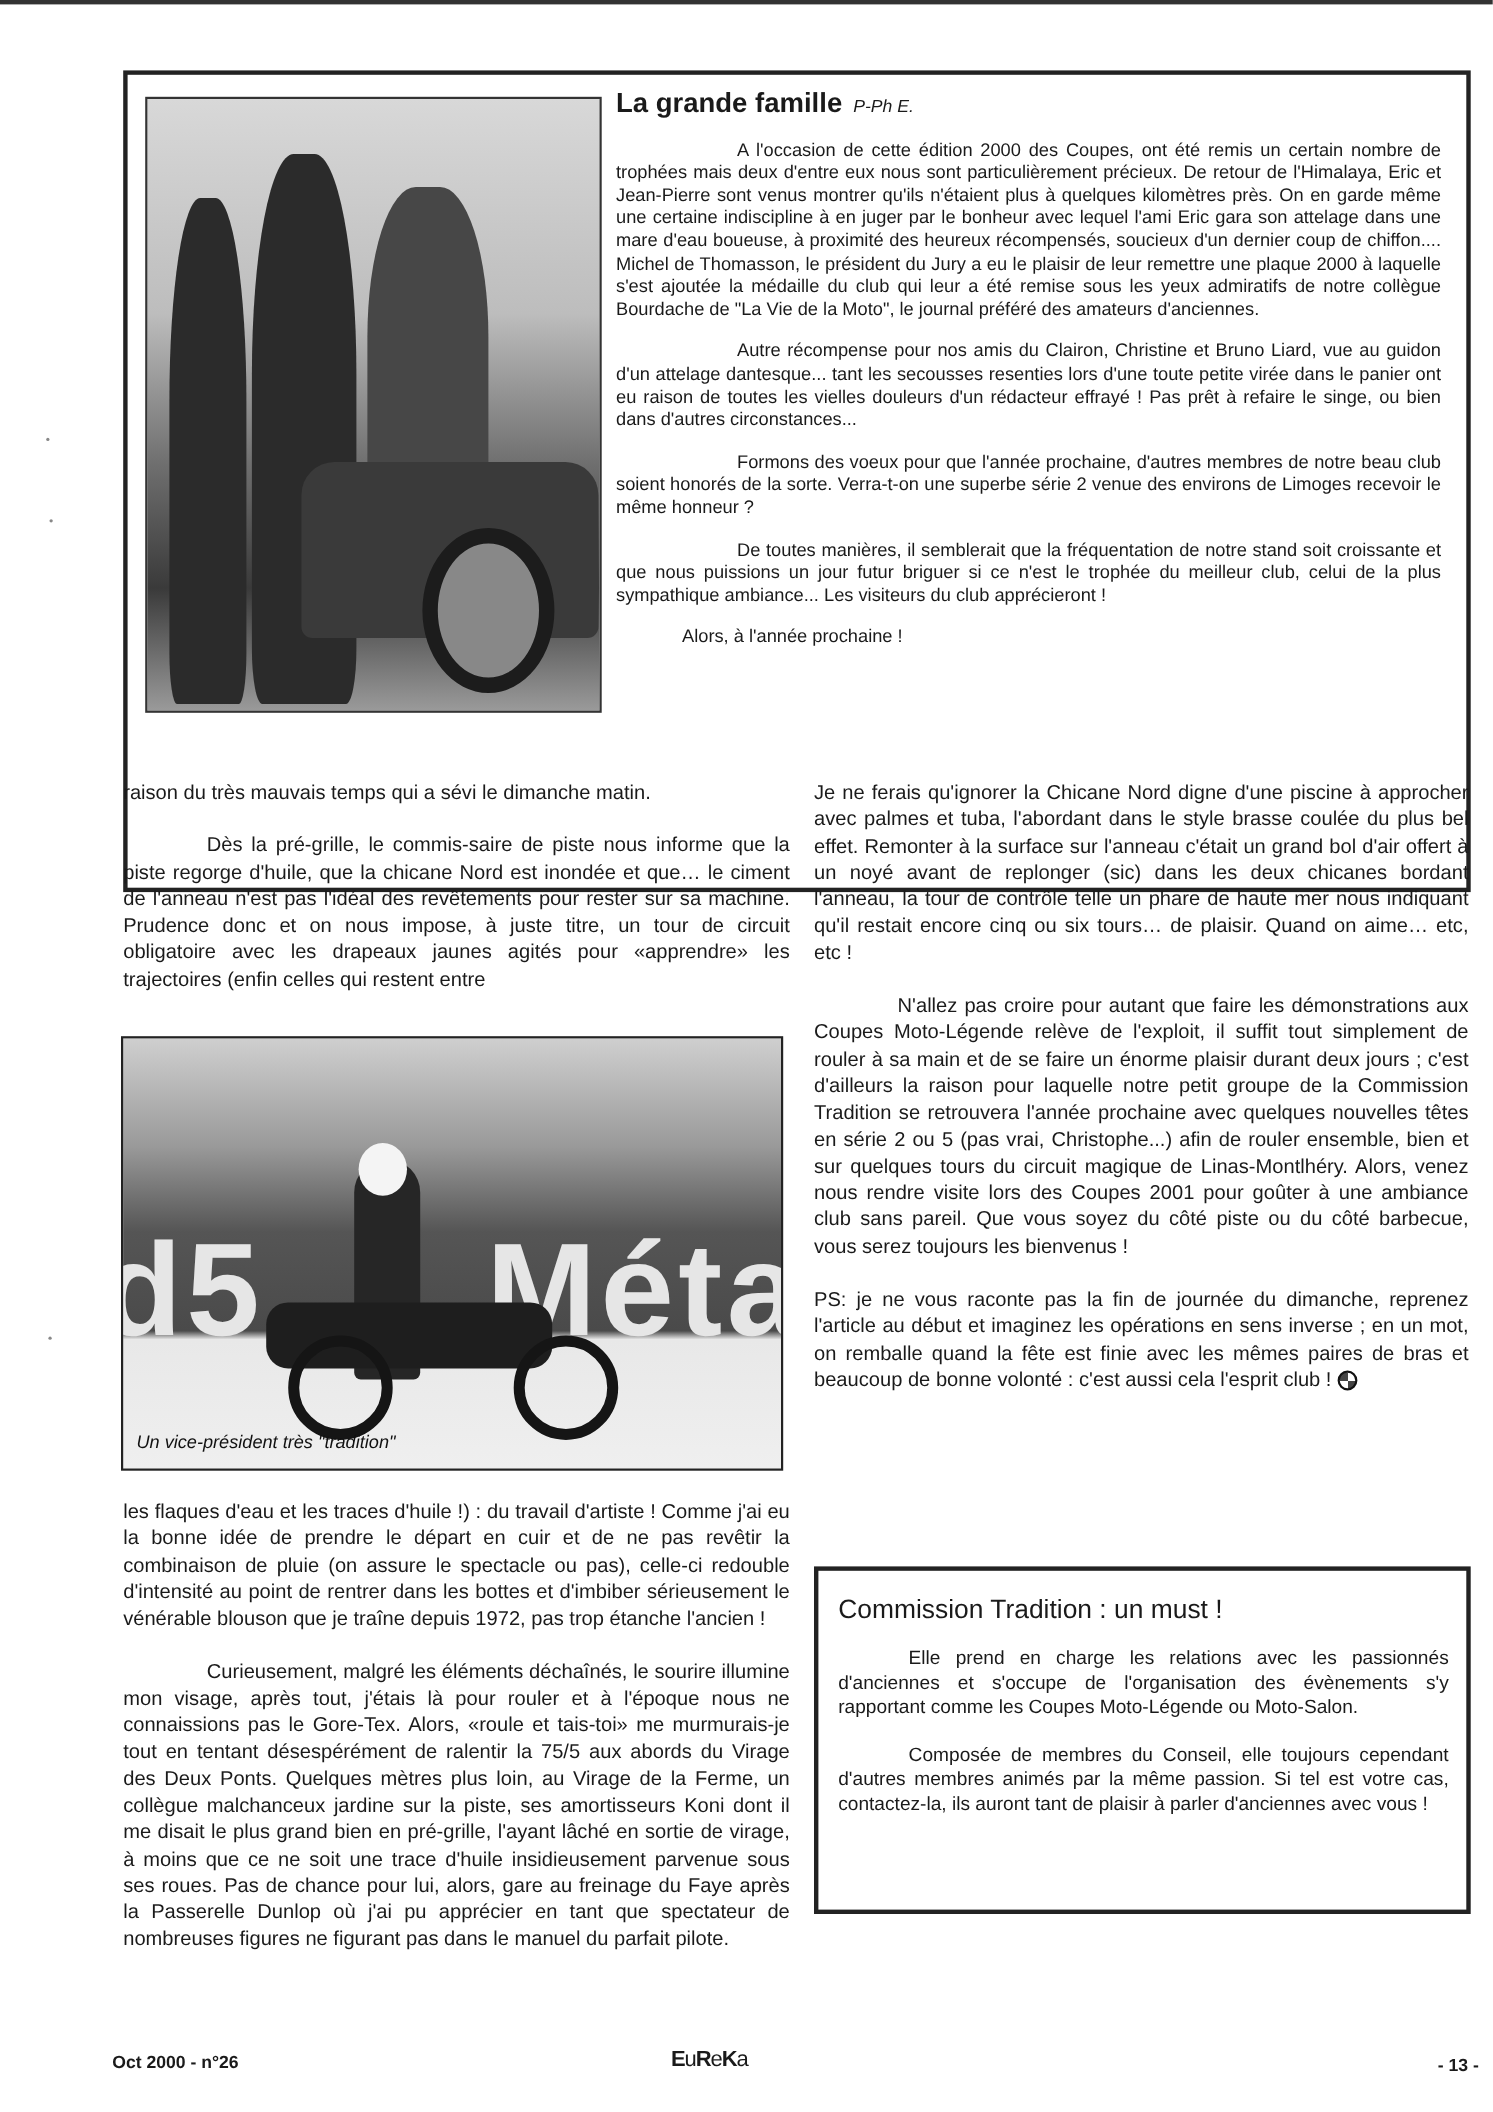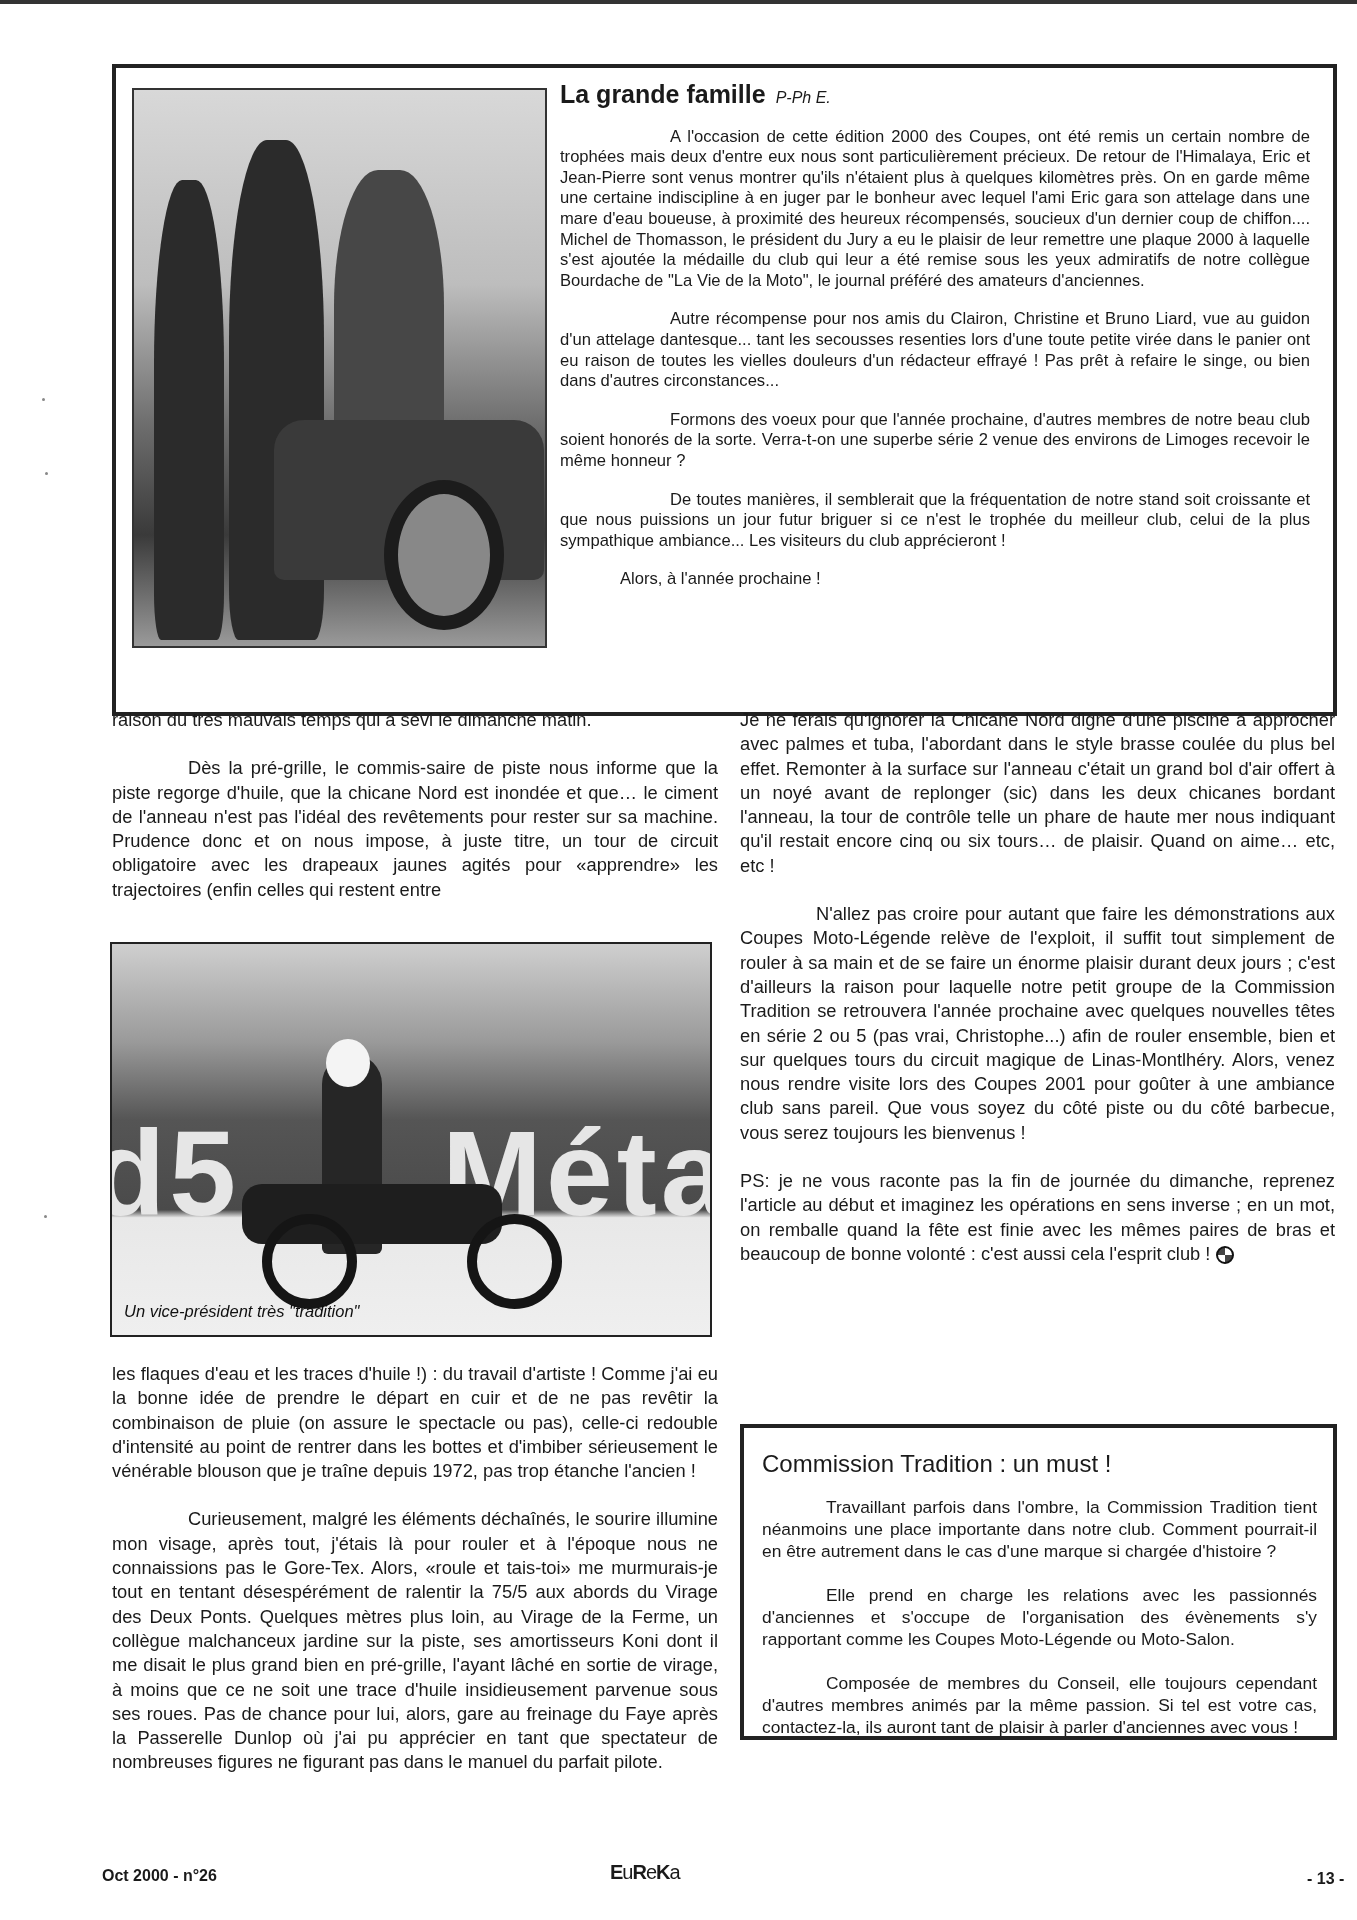--- a/index.html
+++ b/index.html
@@ -1,18 +1,18 @@
 <!DOCTYPE html>
 <html><head>
 <meta charset="utf-8">
 <style>
   html, body { margin:0; padding:0; background:#fff; }
   body { width:1357px; height:1920px; position:relative; overflow:hidden; font-family:"Liberation Sans", sans-serif; color:#1a1a1a; }
   .topline { position:absolute; left:0; top:0; width:1357px; height:4px; background:#333; }
-  .box1 { position:absolute; left:112px; top:64px; width:1225px; height:652px; border:4px solid #222; box-sizing:border-box; }
+  .box1 { position:absolute; left:112px; top:64px; width:1225px; height:747px; border:4px solid #222; box-sizing:border-box; }
   .photo1 { position:absolute; left:16px; top:20px; width:415px; height:560px; border:2px solid #333; box-sizing:border-box;
     background:linear-gradient(180deg,#d8d8d8 0%,#bdbdbd 35%,#6e6e6e 60%,#3a3a3a 80%,#9a9a9a 100%); overflow:hidden; }
   .photo1 .fig { position:absolute; border-radius:40% 40% 10% 10%; background:#2b2b2b; }
   .photo1 .sidecar { position:absolute; left:140px; top:330px; width:270px; height:160px; border-radius:30px 30px 10px 10px; background:#3a3a3a; }
   .photo1 .wheel { position:absolute; left:250px; top:390px; width:120px; height:150px; border-radius:50%; border:14px solid #1c1c1c; background:#888; box-sizing:border-box; }
   .b1text { position:absolute; left:444px; top:12px; width:750px; font-size:16.6px; line-height:20.6px; text-align:justify; }
   .b1title { font-size:25px; font-weight:bold; margin:4px 0 18px 0; }
   .b1title .auth { font-size:16px; font-weight:normal; font-style:italic; margin-left:10px; }
   .b1text p { margin:0 0 18px 0; text-indent:110px; }
   .b1text p.last { text-indent:60px; margin-left:0; }
@@ -90,21 +90,20 @@
 
 <div class="col colR">
   <p>Je ne ferais qu'ignorer la Chicane Nord digne d'une piscine à approcher avec palmes et tuba, l'abordant dans le style brasse coulée du plus bel effet. Remonter à la surface sur l'anneau c'était un grand bol d'air offert à un noyé avant de replonger (sic) dans les deux chicanes bordant l'anneau, la tour de contrôle telle un phare de haute mer nous indiquant qu'il restait encore cinq ou six tours… de plaisir. Quand on aime… etc, etc !</p>
   <p class="ind">N'allez pas croire pour autant que faire les démonstrations aux Coupes Moto-Légende relève de l'exploit, il suffit tout simplement de rouler à sa main et de se faire un énorme plaisir durant deux jours ; c'est d'ailleurs la raison pour laquelle notre petit groupe de la Commission Tradition se retrouvera l'année prochaine avec quelques nouvelles têtes en série 2 ou 5 (pas vrai, Christophe...) afin de rouler ensemble, bien et sur quelques tours du circuit magique de Linas-Montlhéry. Alors, venez nous rendre visite lors des Coupes 2001 pour goûter à une ambiance club sans pareil. Que vous soyez du côté piste ou du côté barbecue, vous serez toujours les bienvenus !</p>
   <p><span>PS: je ne vous raconte pas la fin de journée du dimanche, reprenez l'article au début et imaginez les opérations en sens inverse ; en un mot, on remballe quand la fête est finie avec les mêmes paires de bras et beaucoup de bonne volonté : c'est aussi cela l'esprit club !</span><span class="bmw"></span></p>
 </div>
 
 <aside class="box3">
   <h2>Commission Tradition : un must !</h2>
   <div class="txt">
-    <p>Travaillant parfois dans l'ombre, la Commission Tradition tient néanmoins une place importante dans notre club. Comment pourrait-il en être autrement dans le cas d'une marque si chargée d'histoire ?</p>
     <p>Elle prend en charge les relations avec les passionnés d'anciennes et s'occupe de l'organisation des évènements s'y rapportant comme les Coupes Moto-Légende ou Moto-Salon.</p>
     <p>Composée de membres du Conseil, elle toujours cependant d'autres membres animés par la même passion. Si tel est votre cas, contactez-la, ils auront tant de plaisir à parler d'anciennes avec vous !</p>
   </div>
 </aside>
 
 <div class="footer-left">Oct 2000  -  n°26</div>
 <div class="footer-center"><span>E</span><span class="lo">u</span><span>R</span><span class="lo">e</span><span>K</span><span class="lo">a</span></div>
 <div class="footer-right">- 13 -</div>
 
 </body></html>

